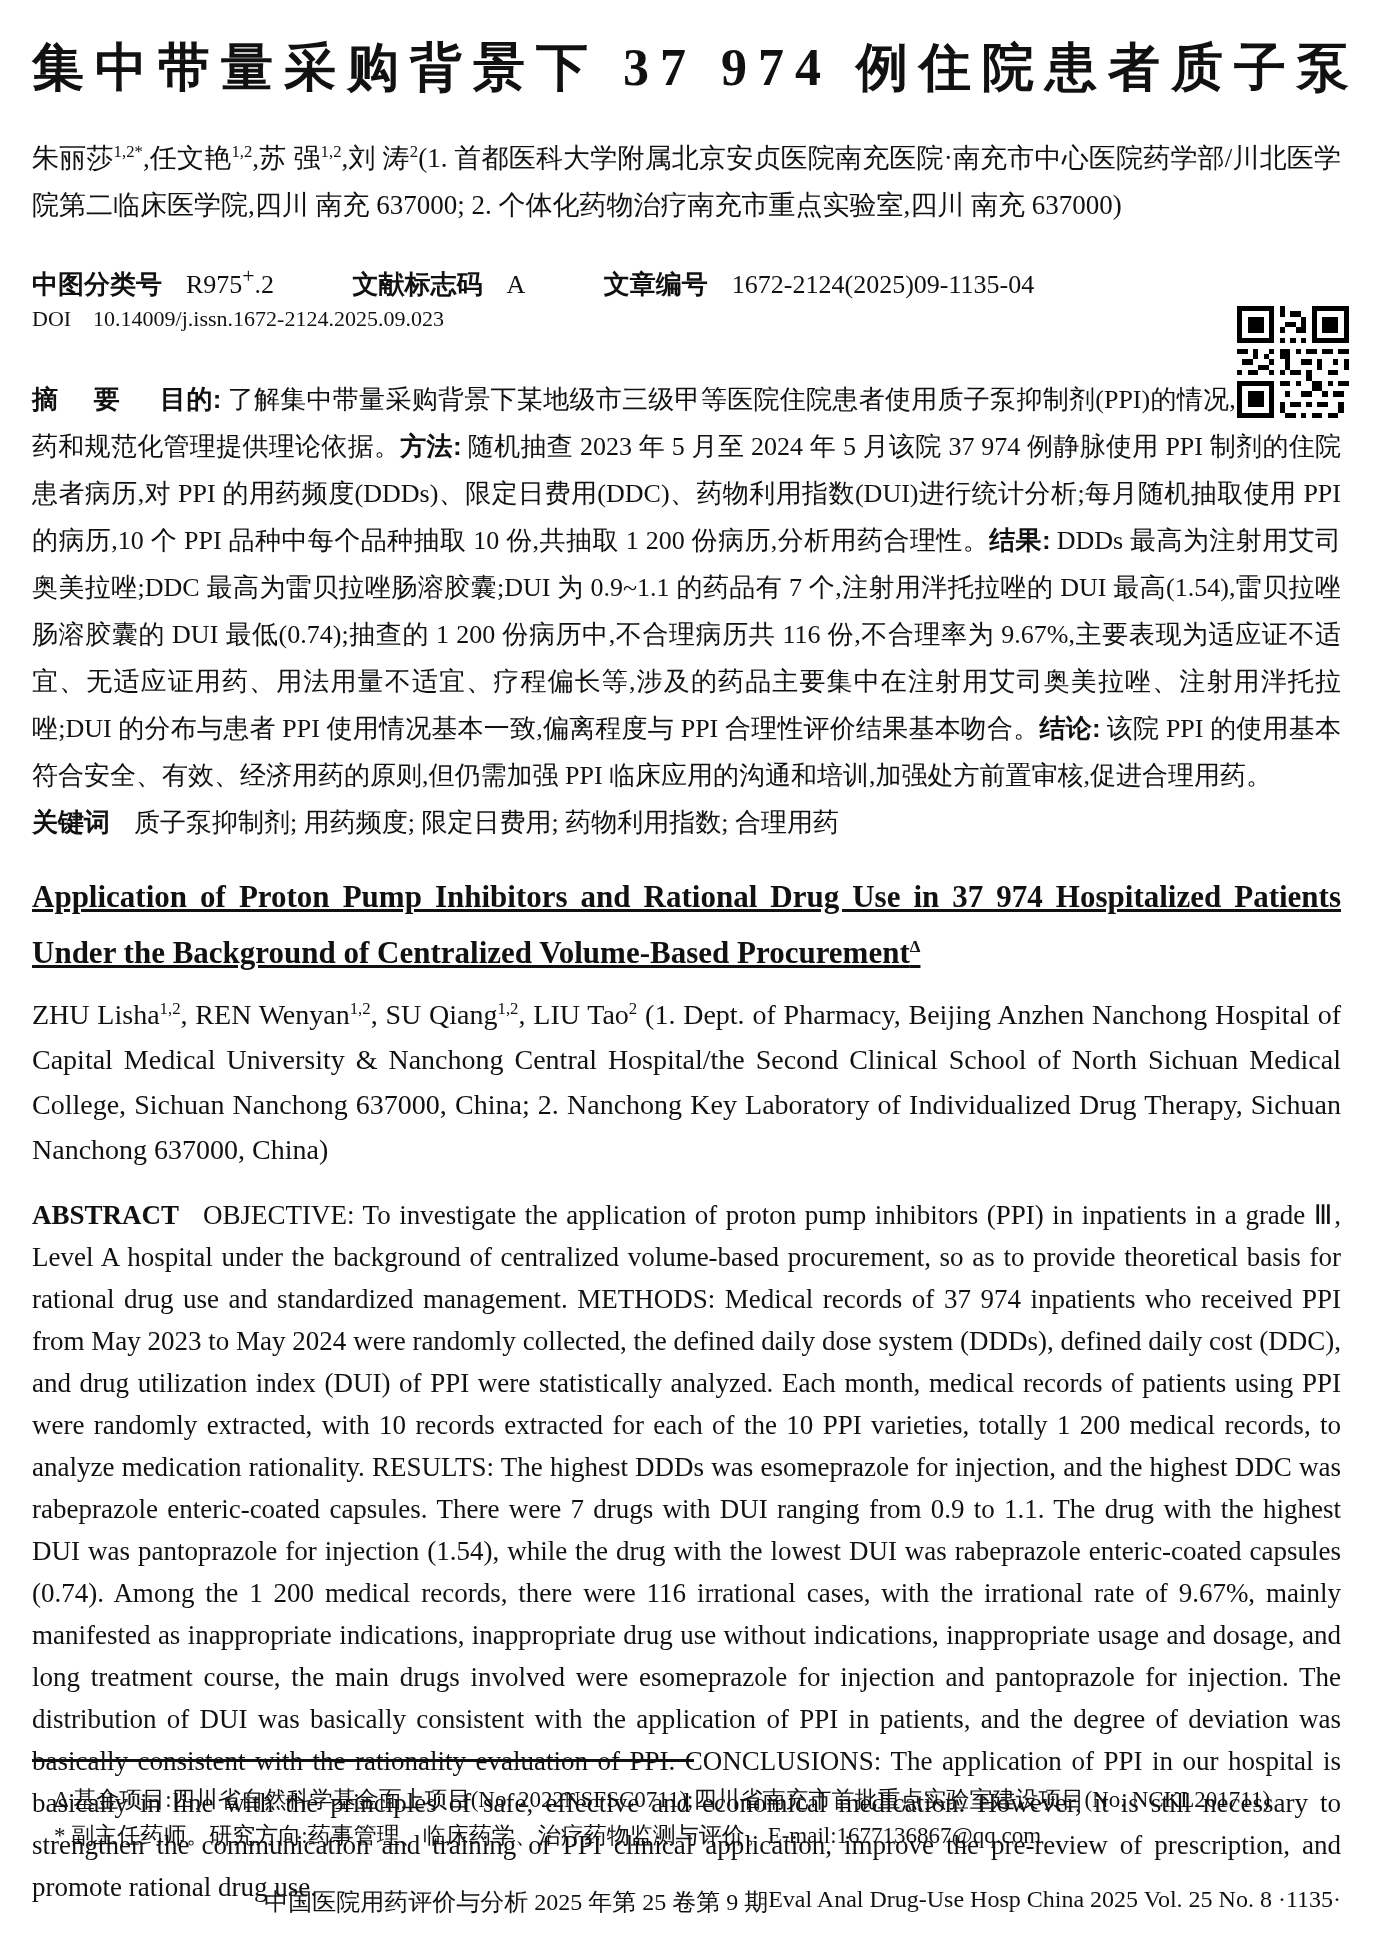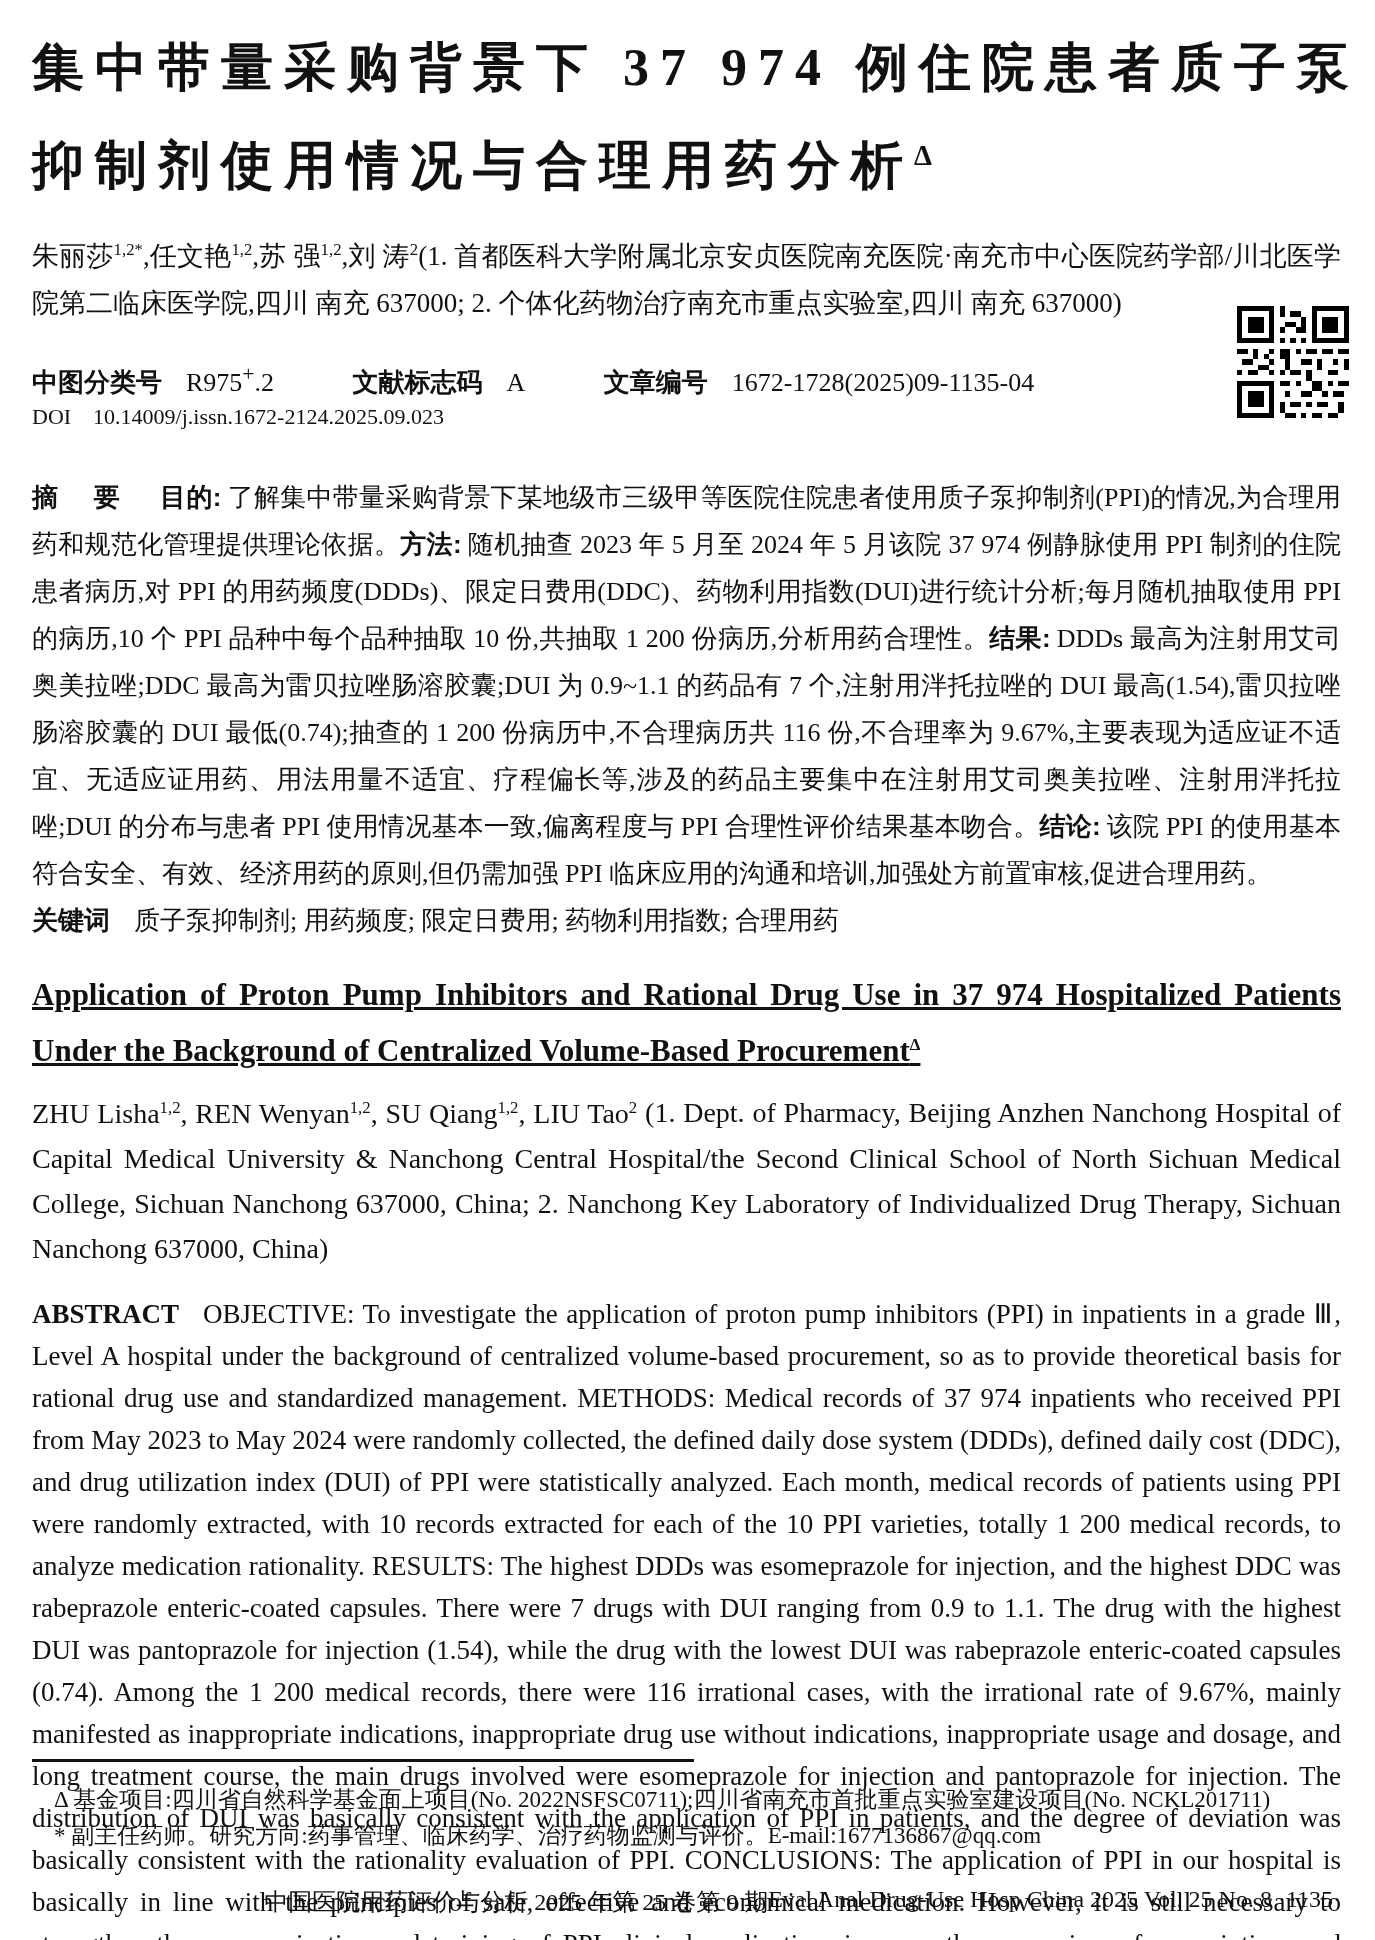--- a/index.html
+++ b/index.html
@@ -191,29 +191,28 @@
         <rect x="9" y="20" width="2" height="1"></rect>
           <rect x="12" y="20" width="1" height="1"></rect>
           <rect x="14" y="20" width="2" height="1"></rect>
           <rect x="17" y="20" width="2" height="1"></rect>
       </g>
     </svg>
   </div>
 
   <h1 class="cn-title">
     <span class="tl">集中带量采购背景下 37 974 例住院患者质子泵</span>
-    <span class="tl"><span>抑制剂使用情况与合理用药分析</span><sup class="tsup">Δ</sup></span>
   </h1>
 
   <p class="cn-authors"><span><span></span><span>朱丽莎</span><sup>1,2*</sup></span><span><span>,</span><span>任文艳</span><sup>1,2</sup></span><span><span>,</span><span>苏  强</span><sup>1,2</sup></span><span><span>,</span><span>刘  涛</span><sup>2</sup></span><span>(1. 首都医科大学附属北京安贞医院南充医院·南充市中心医院药学部/川北医学院第二临床医学院,四川 南充  637000; 2. 个体化药物治疗南充市重点实验室,四川 南充  637000)</span></p>
 
   <div class="meta-row">
     <span class="hei">中图分类号</span><span><span>R975</span><sup>+</sup><span>.2</span></span><span class="gap"></span>
     <span class="hei">文献标志码</span><span>A</span><span class="gap"></span>
-    <span class="hei">文章编号</span><span>1672-1728(2025)09-1135-04</span>
+    <span class="hei">文章编号</span><span>1672-2124(2025)09-1135-04</span>
   </div>
 
   <div class="doi-row">
     <span class="lbl">DOI</span><span>10.14009/j.issn.1672-2124.2025.09.023</span>
   </div>
 
   <p class="cn-abstract"><span class="hei ab-label">摘 要</span><span class="hei">目的:</span><span>了解集中带量采购背景下某地级市三级甲等医院住院患者使用质子泵抑制剂(PPI)的情况,为合理用药和规范化管理提供理论依据。</span><span class="hei">方法:</span><span>随机抽查 2023 年 5 月至 2024 年 5 月该院 37 974 例静脉使用 PPI 制剂的住院患者病历,对 PPI 的用药频度(DDDs)、限定日费用(DDC)、药物利用指数(DUI)进行统计分析;每月随机抽取使用 PPI 的病历,10 个 PPI 品种中每个品种抽取 10 份,共抽取 1 200 份病历,分析用药合理性。</span><span class="hei">结果:</span><span>DDDs 最高为注射用艾司奥美拉唑;DDC 最高为雷贝拉唑肠溶胶囊;DUI 为 0.9~1.1 的药品有 7 个,注射用泮托拉唑的 DUI 最高(1.54),雷贝拉唑肠溶胶囊的 DUI 最低(0.74);抽查的 1 200 份病历中,不合理病历共 116 份,不合理率为 9.67%,主要表现为适应证不适宜、无适应证用药、用法用量不适宜、疗程偏长等,涉及的药品主要集中在注射用艾司奥美拉唑、注射用泮托拉唑;DUI 的分布与患者 PPI 使用情况基本一致,偏离程度与 PPI 合理性评价结果基本吻合。</span><span class="hei">结论:</span><span>该院 PPI 的使用基本符合安全、有效、经济用药的原则,但仍需加强 PPI 临床应用的沟通和培训,加强处方前置审核,促进合理用药。</span></p>
 
   <p class="cn-keywords"><span class="hei">关键词</span><span>质子泵抑制剂; 用药频度; 限定日费用; 药物利用指数; 合理用药</span></p>
 

